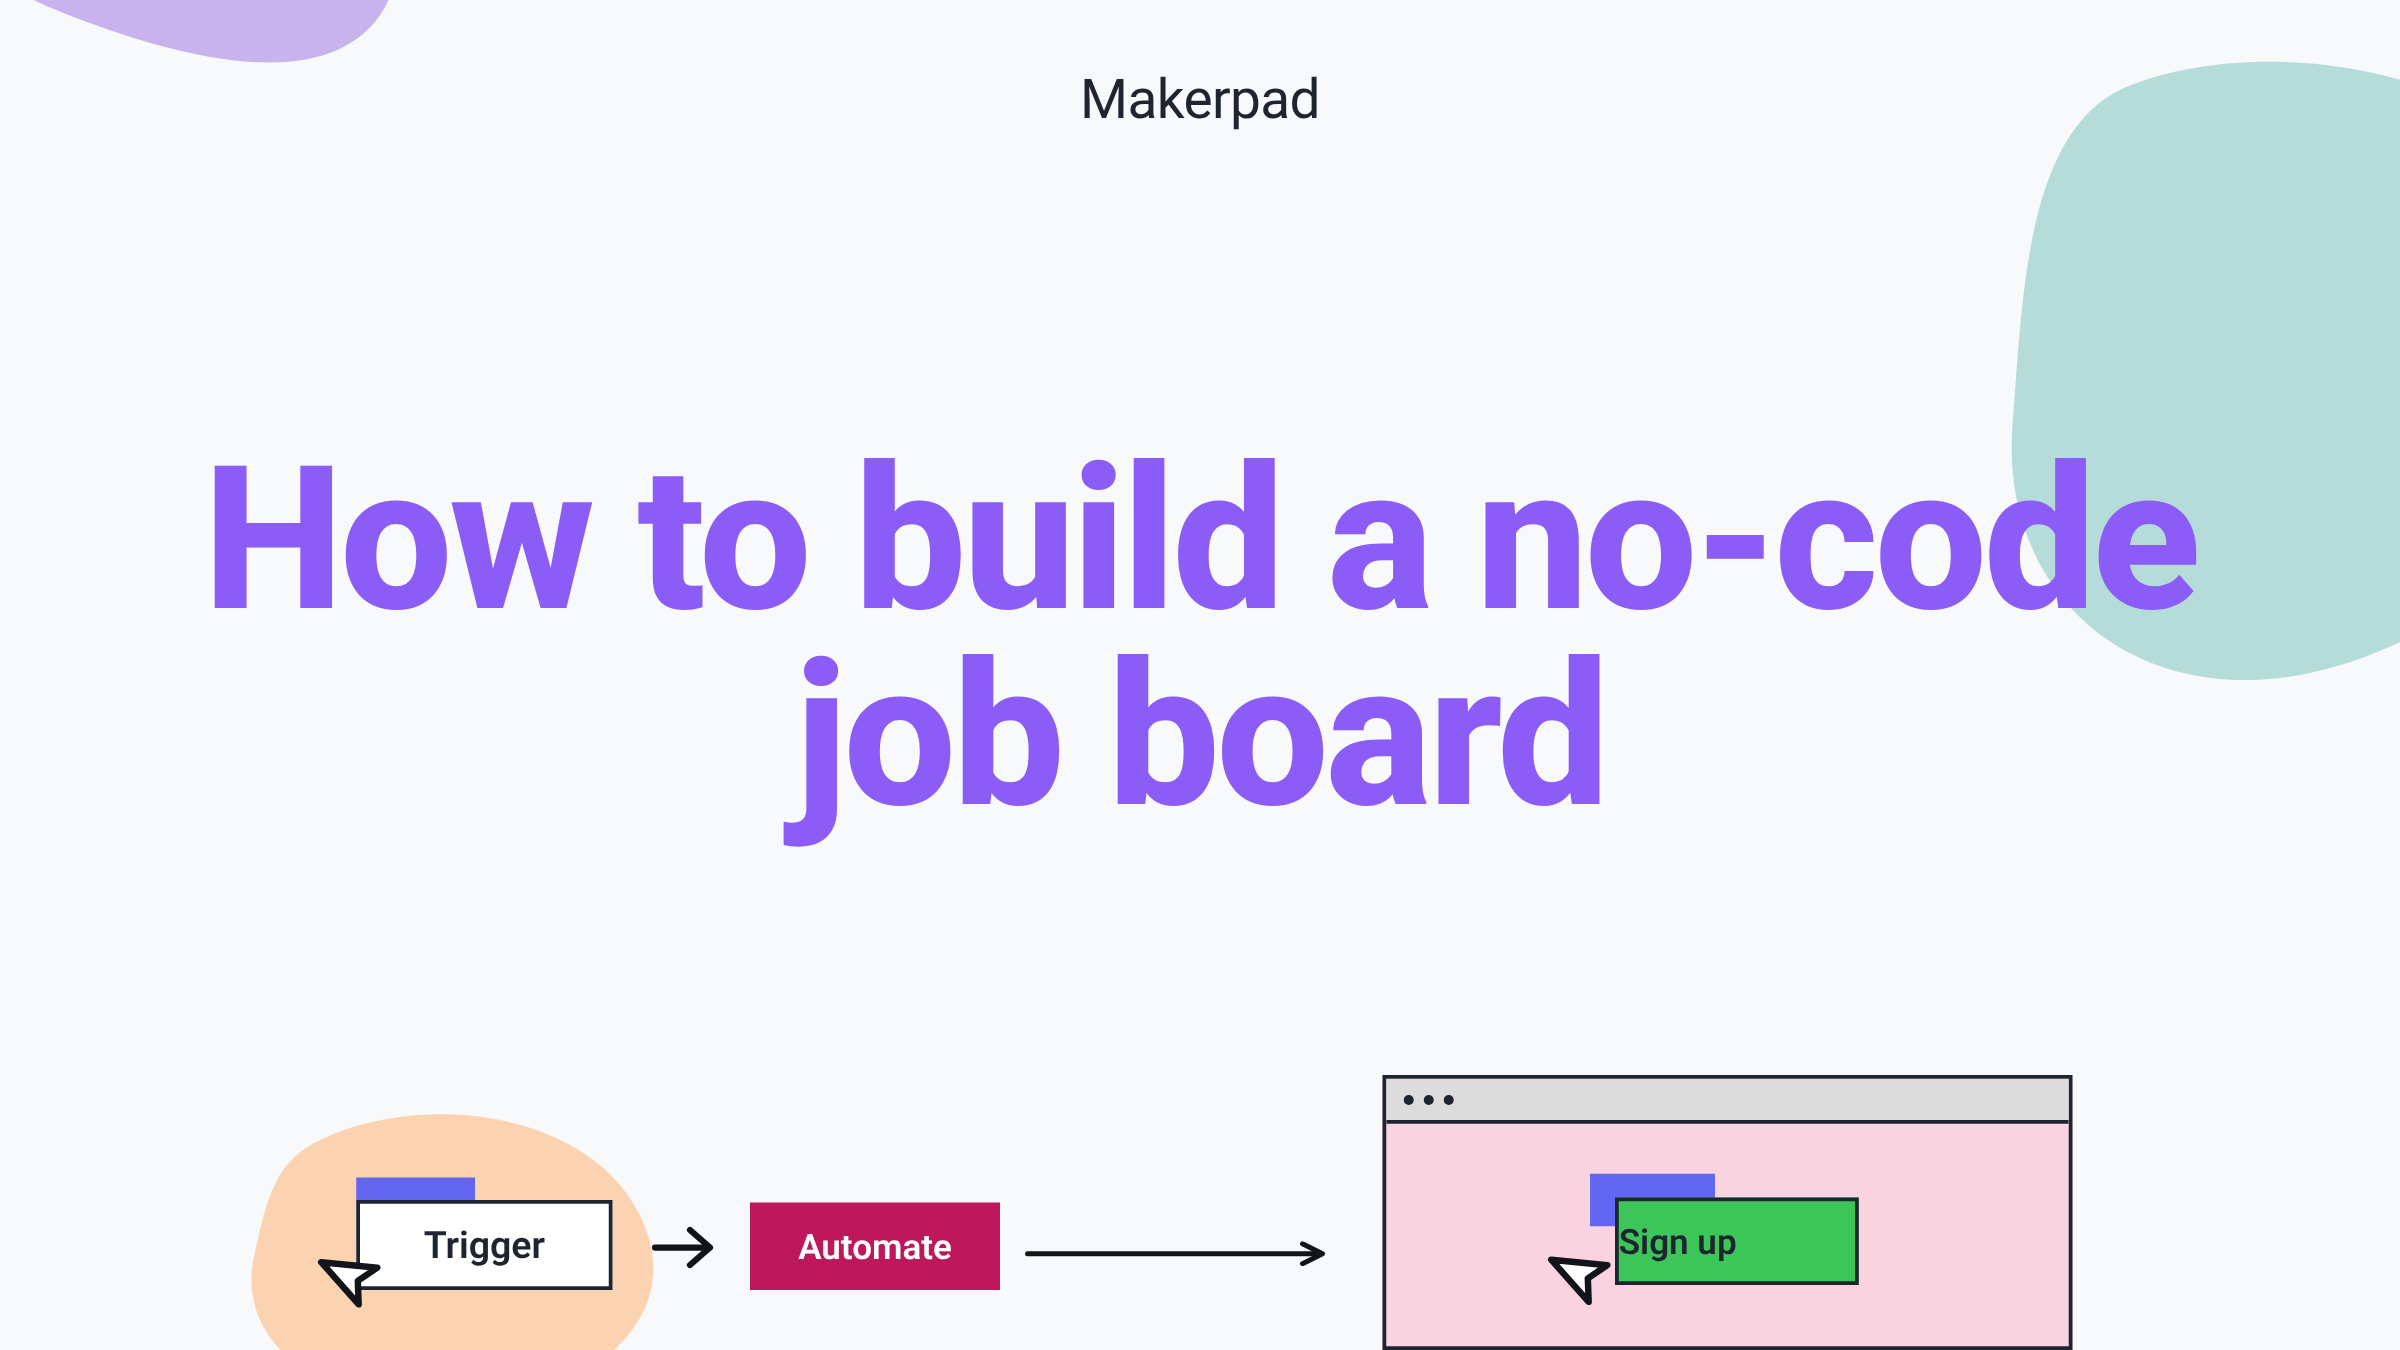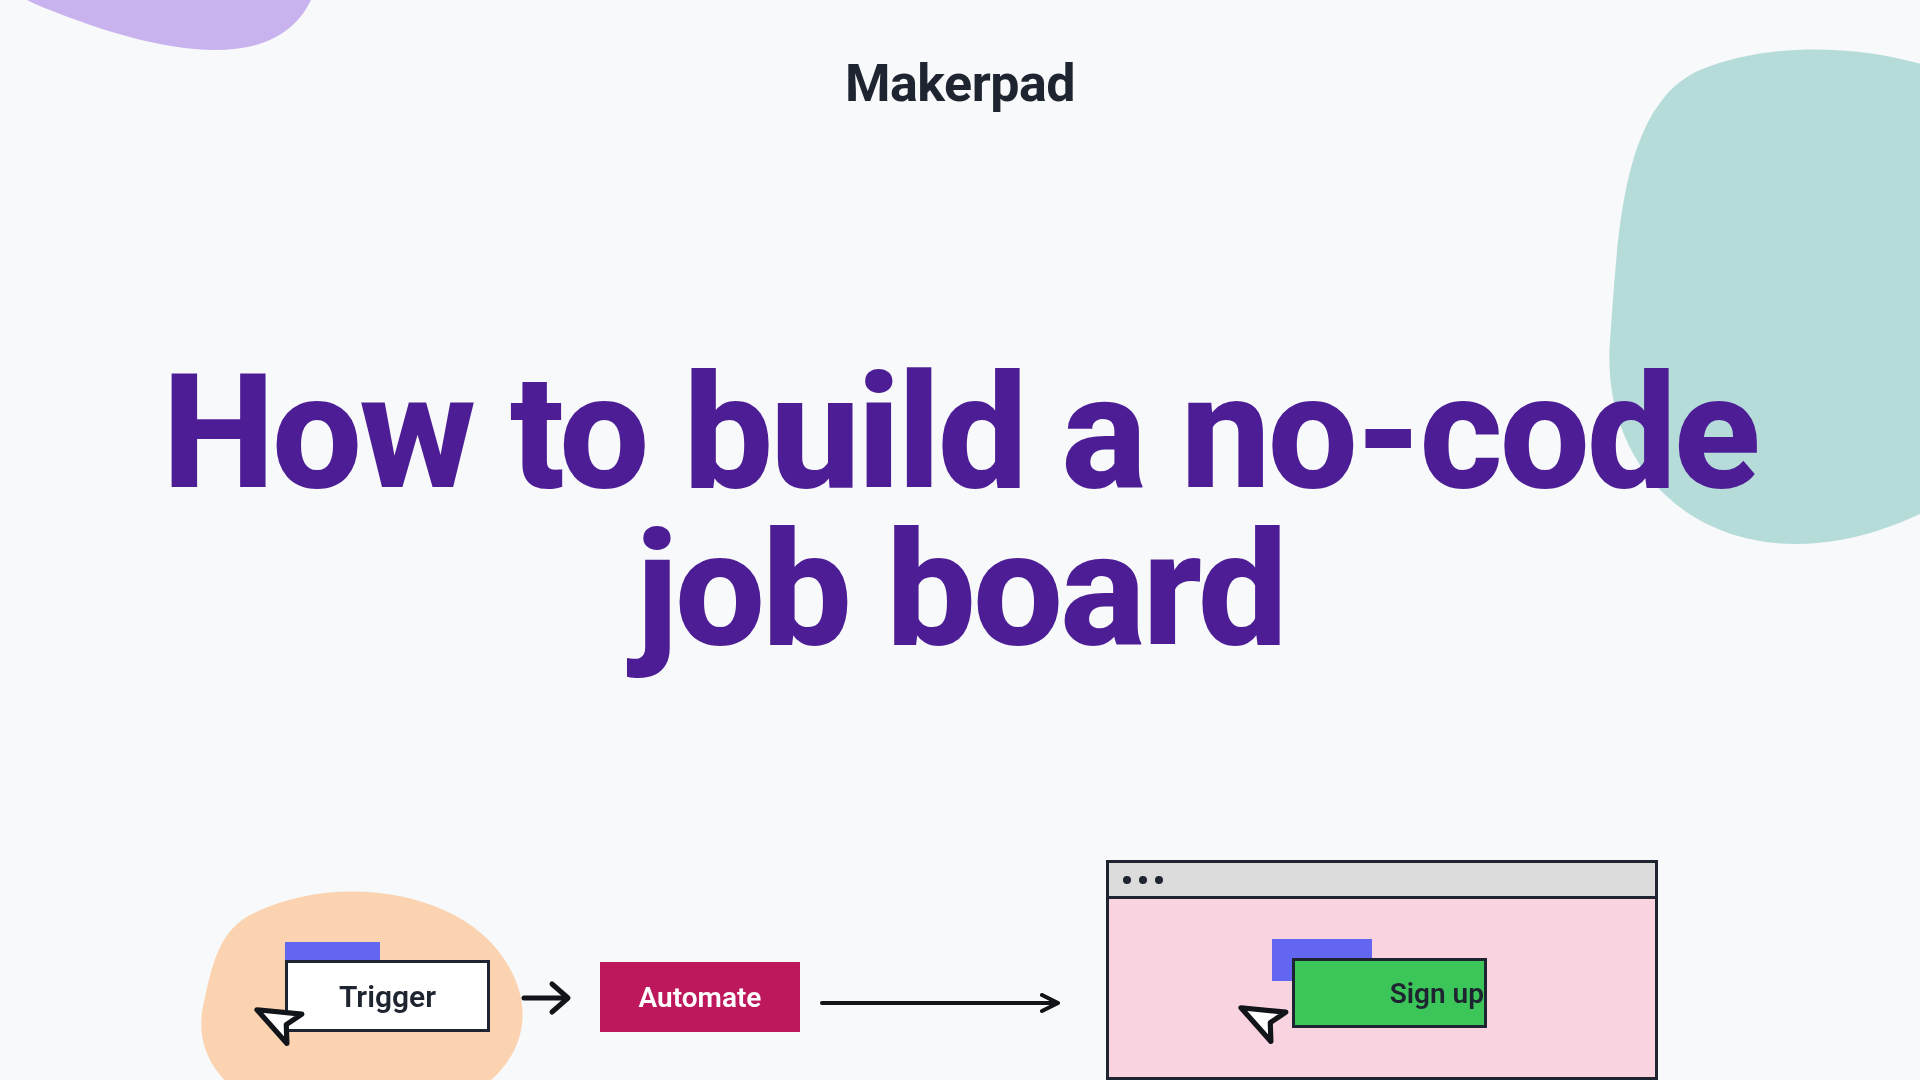--- a/index.html
+++ b/index.html
@@ -20,38 +20,38 @@
   .blob {
     position: absolute;
     z-index: 0;
   }
 
   .brand {
     position: absolute;
     top: 53px;
     left: 50%;
     transform: translateX(-50%);
-    font-size: 52px;
-    font-weight: 700;
+    font-size: 44px;
+    font-weight: 400;
     color: #1e2530;
     letter-spacing: -0.5px;
     z-index: 2;
   }
 
   .headline {
     position: absolute;
     top: 355px;
     left: 50%;
     transform: translateX(-50%);
     width: 1600px;
     text-align: center;
     font-size: 160px;
     font-weight: 800;
     line-height: 0.98;
-    color: #4c1d95;
+    color: #8b5cf6;
     letter-spacing: -3px;
     z-index: 2;
   }
 
   
   .peach-blob {
     position: absolute;
     left: 170px;
     top: 880px;
     width: 400px;
@@ -167,21 +167,21 @@
   .signup-btn {
     position: absolute;
     left: 1292px;
     top: 958px;
     width: 195px;
     height: 70px;
     background: #3cc65a;
     border: 3px solid #1e2530;
     display: flex;
     align-items: center;
-    justify-content: flex-end;
+    justify-content: flex-start;
     font-size: 28px;
     font-weight: 600;
     color: #1e2530;
     z-index: 6;
   }
 </style>
 </head>
 <body>
 
 <svg class="blob" style="left:-40px; top:-180px;" width="420" height="420" viewBox="0 0 420 420">

